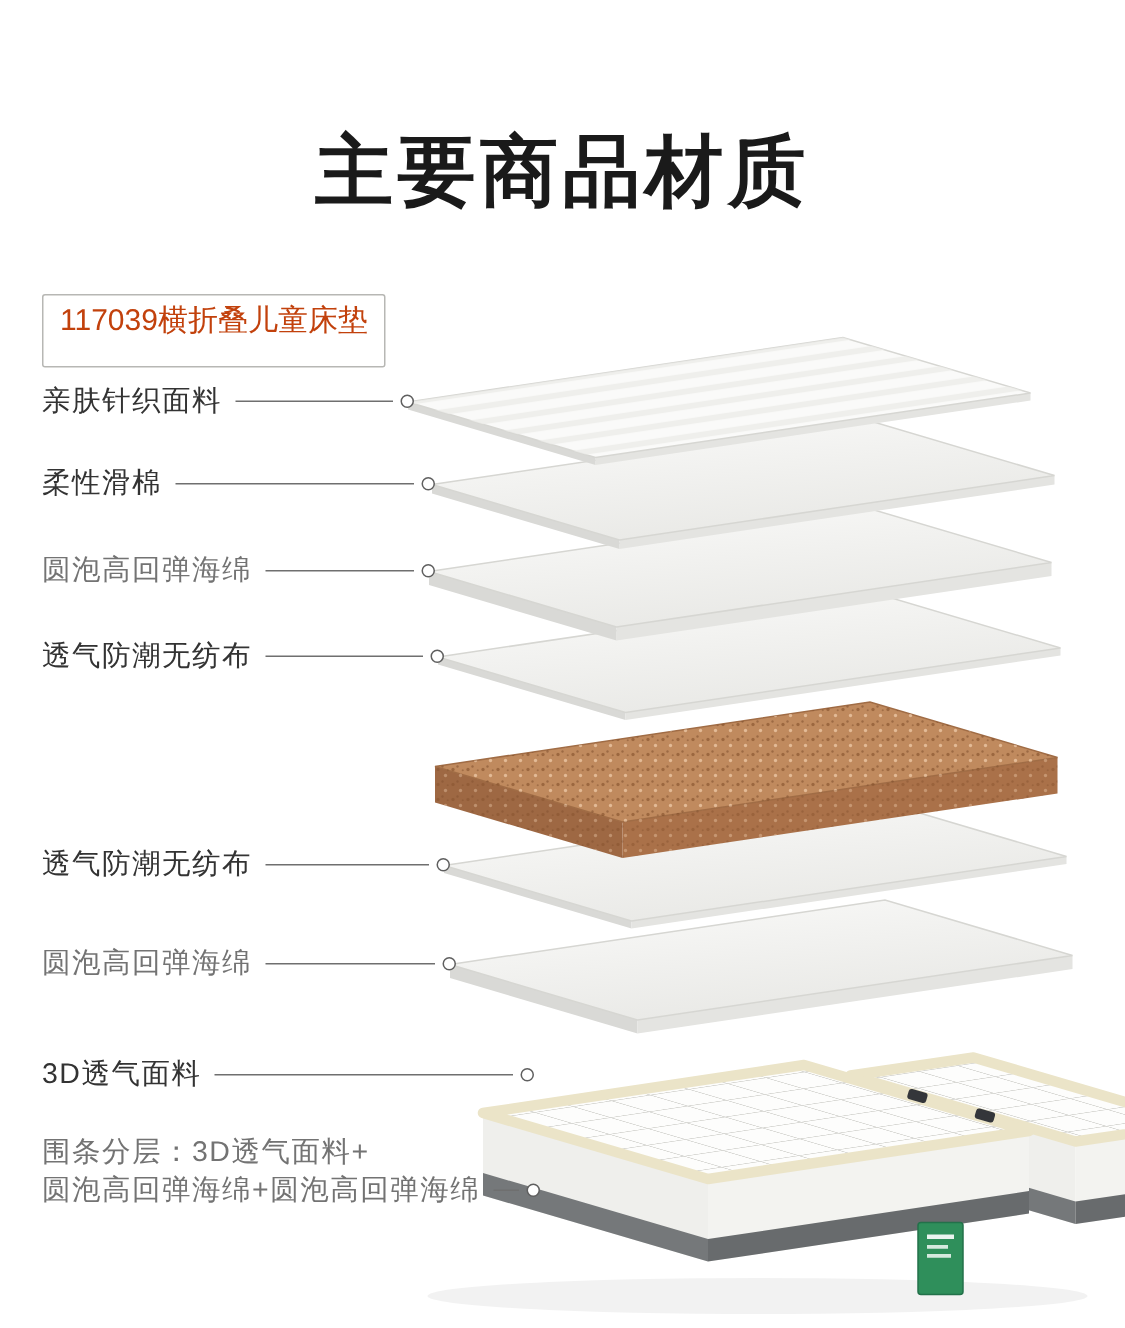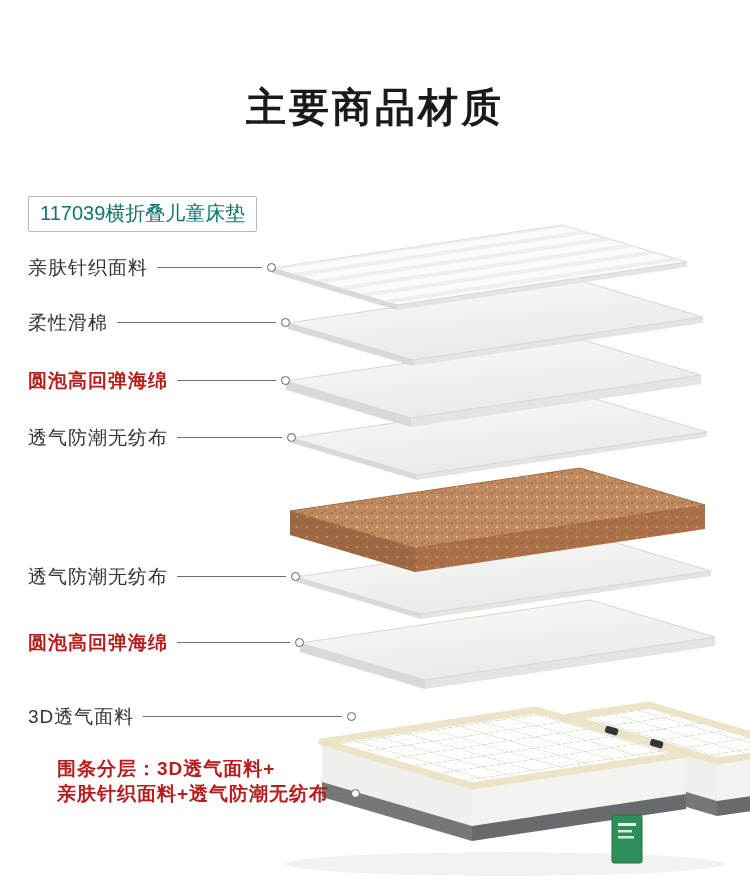--- a/index.html
+++ b/index.html
@@ -1,30 +1,30 @@
 <!DOCTYPE html>
 <html style="--background: #ffffff; --title: #1a1a1a; --text: #333333; --coir: #c08a5e; --tag-green: #2f8f5b;"><head>
 <meta charset="utf-8">
 <style>
   html,body{margin:0;padding:0;background:#fff;}
   body{width:750px;height:885px;font-family:"Liberation Sans","DejaVu Sans",sans-serif;}
   .page{position:relative;width:750px;height:885px;overflow:hidden;background:var(--background,#ffffff);}
   .diagram-svg{position:absolute;top:0;left:0;z-index:1;}
   .title{position:absolute;top:80px;left:0;width:100%;text-align:center;
-         font-size:40px;font-weight:700;color:var(--title,#1a1a1a);letter-spacing:3px;z-index:2;}
-  .product-tag{position:absolute;top:196px;left:28px;font-size:20px;color:#0f766e;
-         border:1px solid #b7b7b4;padding:3px 11px 4px;border-radius:2px;background:#fff;z-index:2;}
+         font-size:52px;font-weight:700;color:var(--title,#1a1a1a);letter-spacing:3px;z-index:2;}
+  .product-tag{position:absolute;top:196px;left:28px;font-size:20px;color:#c2410c;
+         border:1px solid #b7b7b4;padding:3px 11px 17px;border-radius:2px;background:#fff;z-index:2;}
   .row{position:absolute;left:28px;display:flex;align-items:center;height:26px;z-index:3;}
   .row .lbl{font-size:19px;color:var(--text,#333333);white-space:nowrap;letter-spacing:1px;line-height:25px;}
-  .row.bold .lbl{font-weight:700;color:#b91c1c;}
+  .row.bold .lbl{font-weight:400;color:#737373;}
   .leader{flex:1 1 auto;height:0;border-top:1px solid #6f6f6f;margin:0 5px 0 9px;}
   .dot{width:9px;height:9px;border:1.5px solid #5f5f5f;border-radius:50%;background:#fff;
        box-sizing:border-box;flex:0 0 auto;}
   .row-last{align-items:flex-end;height:52px;}
-  .row-last .lastcol{display:flex;flex-direction:column;margin-left:29px;}
+  .row-last .lastcol{display:flex;flex-direction:column;}
   .row-last .leader{margin-bottom:12px;}
   .row-last .dot{margin-bottom:8px;}
   .r1{top:254px;width:248px;} .r2{top:309px;width:262px;} .r3{top:367px;width:262px;}
   .r4{top:424px;width:268px;} .r5{top:497px;width:266px;} .r6{top:563px;width:272px;}
   .r7{top:629px;width:276px;} .r8{top:703px;width:328px;text-align:right;} .r9{top:754px;width:332px;}
 </style>
 </head>
 <body>
 
 <div class="page">
@@ -164,19 +164,19 @@
     <span class="dot"></span>
   </div>
   <div class="row r8">
     <span class="lbl">3D透气面料</span>
     <span class="leader"></span>
     <span class="dot"></span>
   </div>
   <div class="row r9 row-last bold">
     <span class="lastcol">
       <span class="lbl">围条分层：3D透气面料+</span>
-      <span class="lbl">亲肤针织面料+透气防潮无纺布</span>
+      <span class="lbl">圆泡高回弹海绵+圆泡高回弹海绵</span>
     </span>
     <span class="leader"></span>
     <span class="dot"></span>
   </div>
 
 </div>
 
 </body></html>

